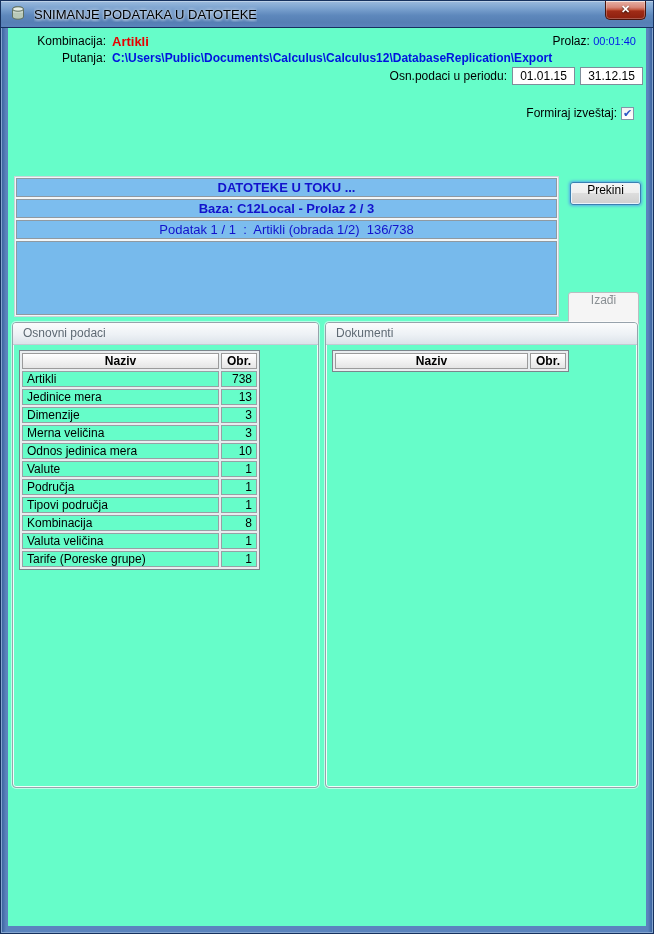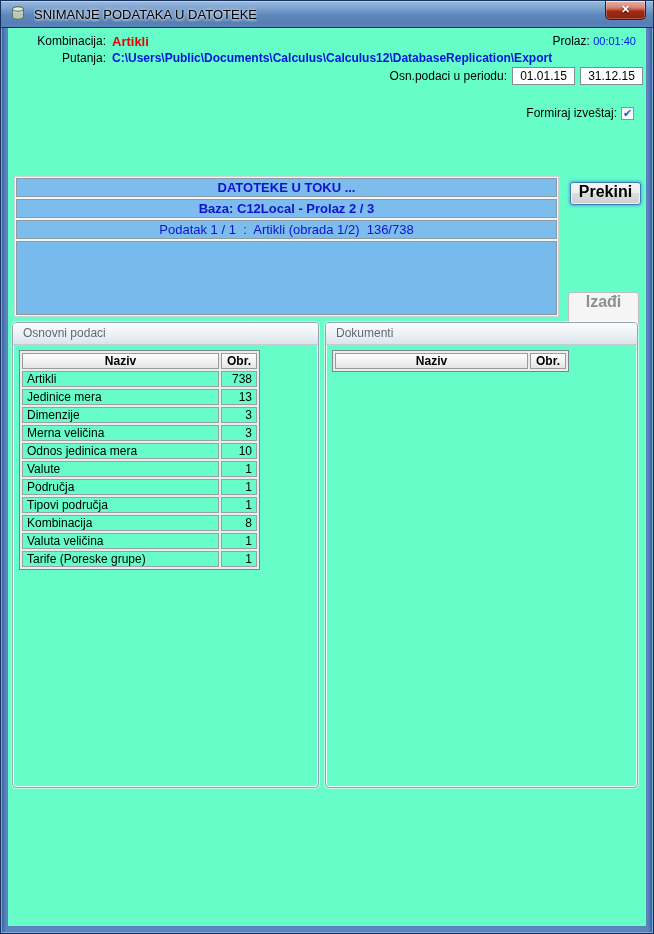--- a/index.html
+++ b/index.html
@@ -69,21 +69,21 @@
   }
   .pbar {
     height: 19px; background: #7CBDEE; border: 1px solid #8F99A1; margin-bottom: 2px;
     text-align: center; line-height: 17px; color: #1212CC; font-size: 13px;
   }
   .pbar.b1, .pbar.b2 { font-weight: bold; }
   .pbar.b3 { white-space: pre; }
   .pbox { height: 74px; background: #77BAEC; border: 1px solid #8F99A1; }
 
   .btn {
-    position: absolute; font-family: "Liberation Sans", sans-serif; font-size: 16px; font-weight: bold;
+    position: absolute; font-family: "Liberation Sans", sans-serif; font-size: 12px; font-weight: normal;
     border-radius: 3px; cursor: pointer; text-align: center;
   }
   .btn-prekini {
     left: 562px; top: 154px; width: 71px; height: 23px;
     color: #000; border: 1px solid #3C7FB1;
     background: linear-gradient(180deg, #F4F4F4 0%, #EFEFEF 45%, #DDDDDD 50%, #CFCFCF 100%);
     box-shadow: 0 0 3px 1px #56A9E8, inset 0 0 0 1px #E9F5FD;
   }
   .btn-izadi {
     left: 560px; top: 264px; width: 71px; height: 35px;

